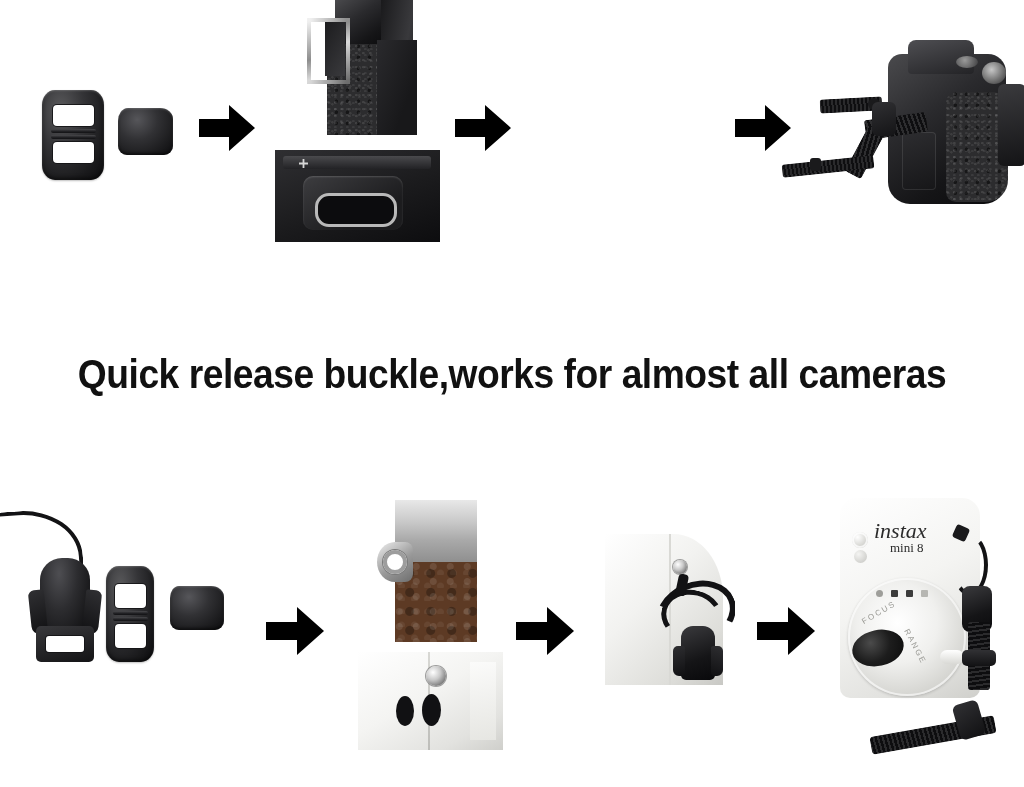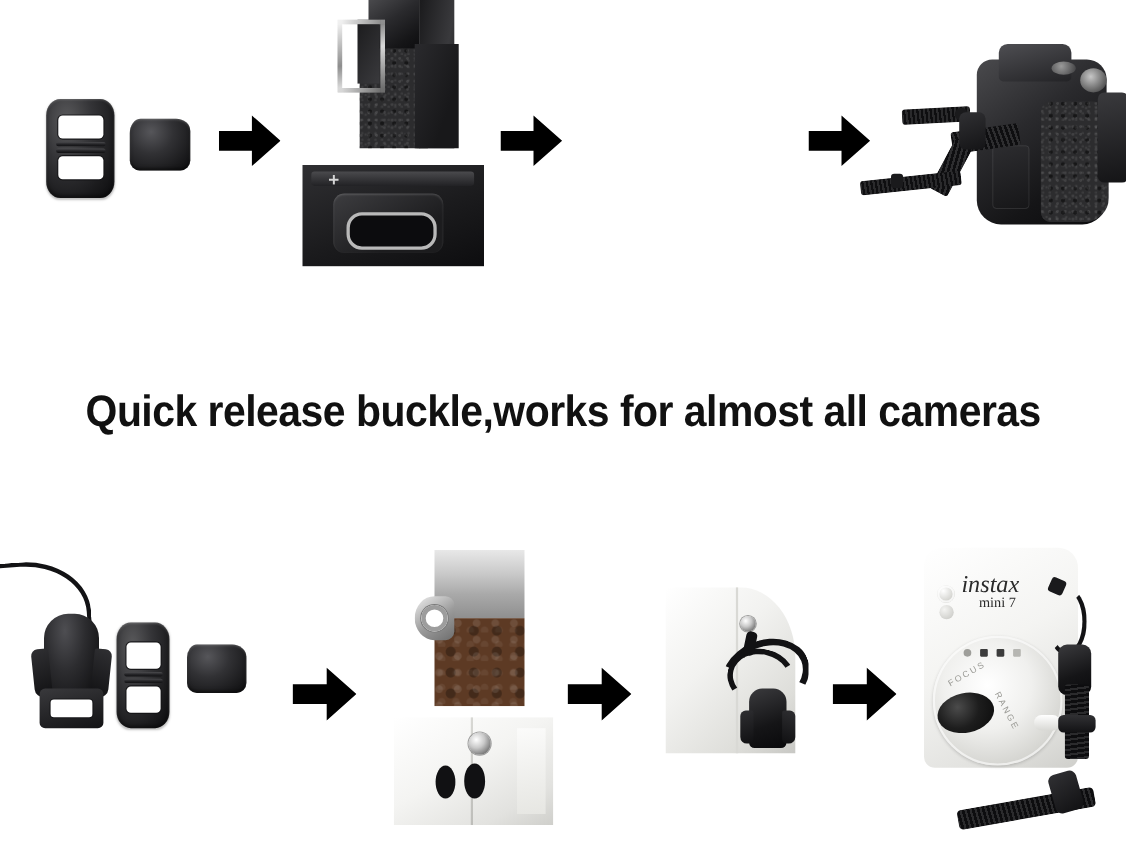--- a/index.html
+++ b/index.html
@@ -399,21 +399,21 @@
         <polygon points="0,17 31,17 31,2 58,26 31,50 31,35 0,35" fill="#000000"></polygon>
       </svg>
     </div>
 
     <div class="photo" style="left:830px;top:10px;width:194px;height:287px;background:#ffffff;">
 
       <div class="camera-white" style="left:10px;top:8px;width:140px;height:200px;
            border-radius:16px 18px 10px 10px;"></div>
 
       <div class="instax-word" style="left:44px;top:28px;font-size:22px;">instax</div>
-      <div class="instax-word" style="left:60px;top:50px;font-size:13px;font-style:normal;">mini 7</div>
+      <div class="instax-word" style="left:60px;top:50px;font-size:13px;font-style:normal;">mini 8</div>
 
       <div class="abs" style="left:22px;top:42px;width:16px;height:16px;
            border-radius:50%;background:radial-gradient(circle at 35% 32%,#ffffff,#d6d6d2 60%,#b2b2ae);
            box-shadow:inset 0 0 0 2px rgba(255,255,255,.8);"></div>
       <div class="abs" style="left:24px;top:60px;width:13px;height:13px;
            border-radius:50%;background:radial-gradient(circle at 35% 32%,#f4f4f2,#c4c4c0);"></div>
 
       <div class="lens-barrel" style="left:18px;top:88px;width:118px;height:118px;"></div>
       <div class="lens-glass" style="left:22px;top:140px;width:52px;height:36px;
            border-radius:50%;transform:rotate(-12deg);"></div>

